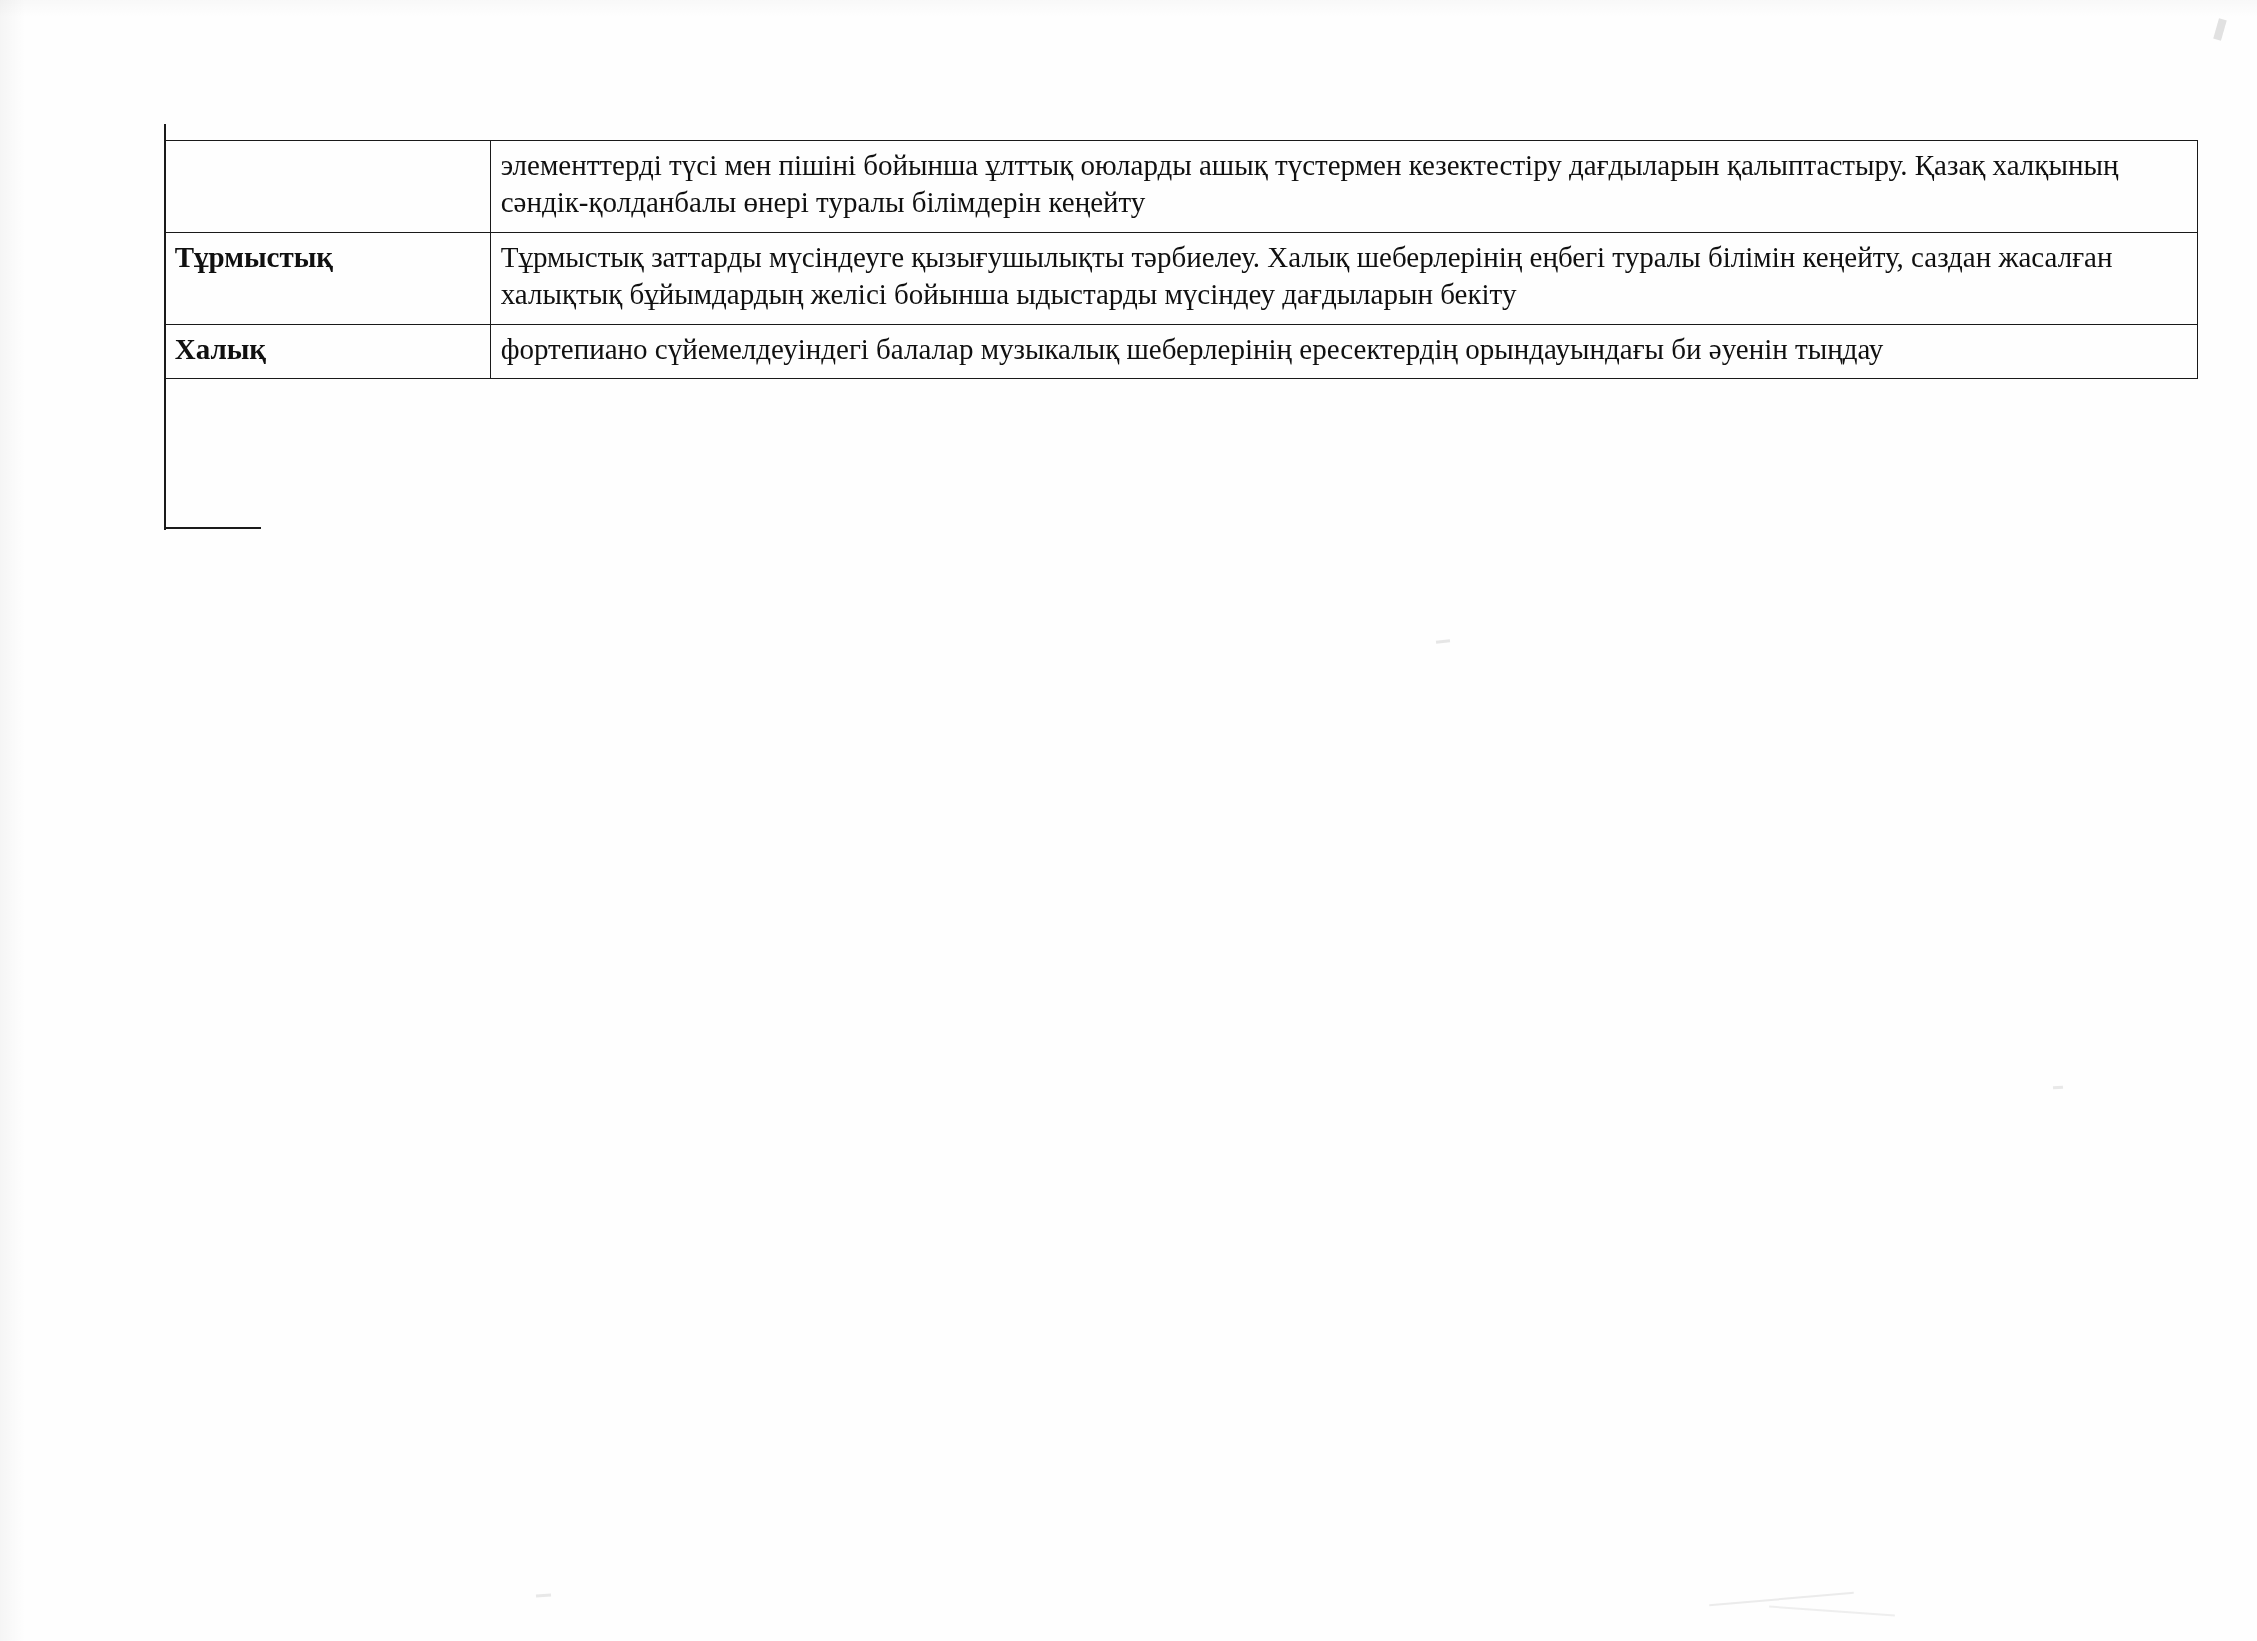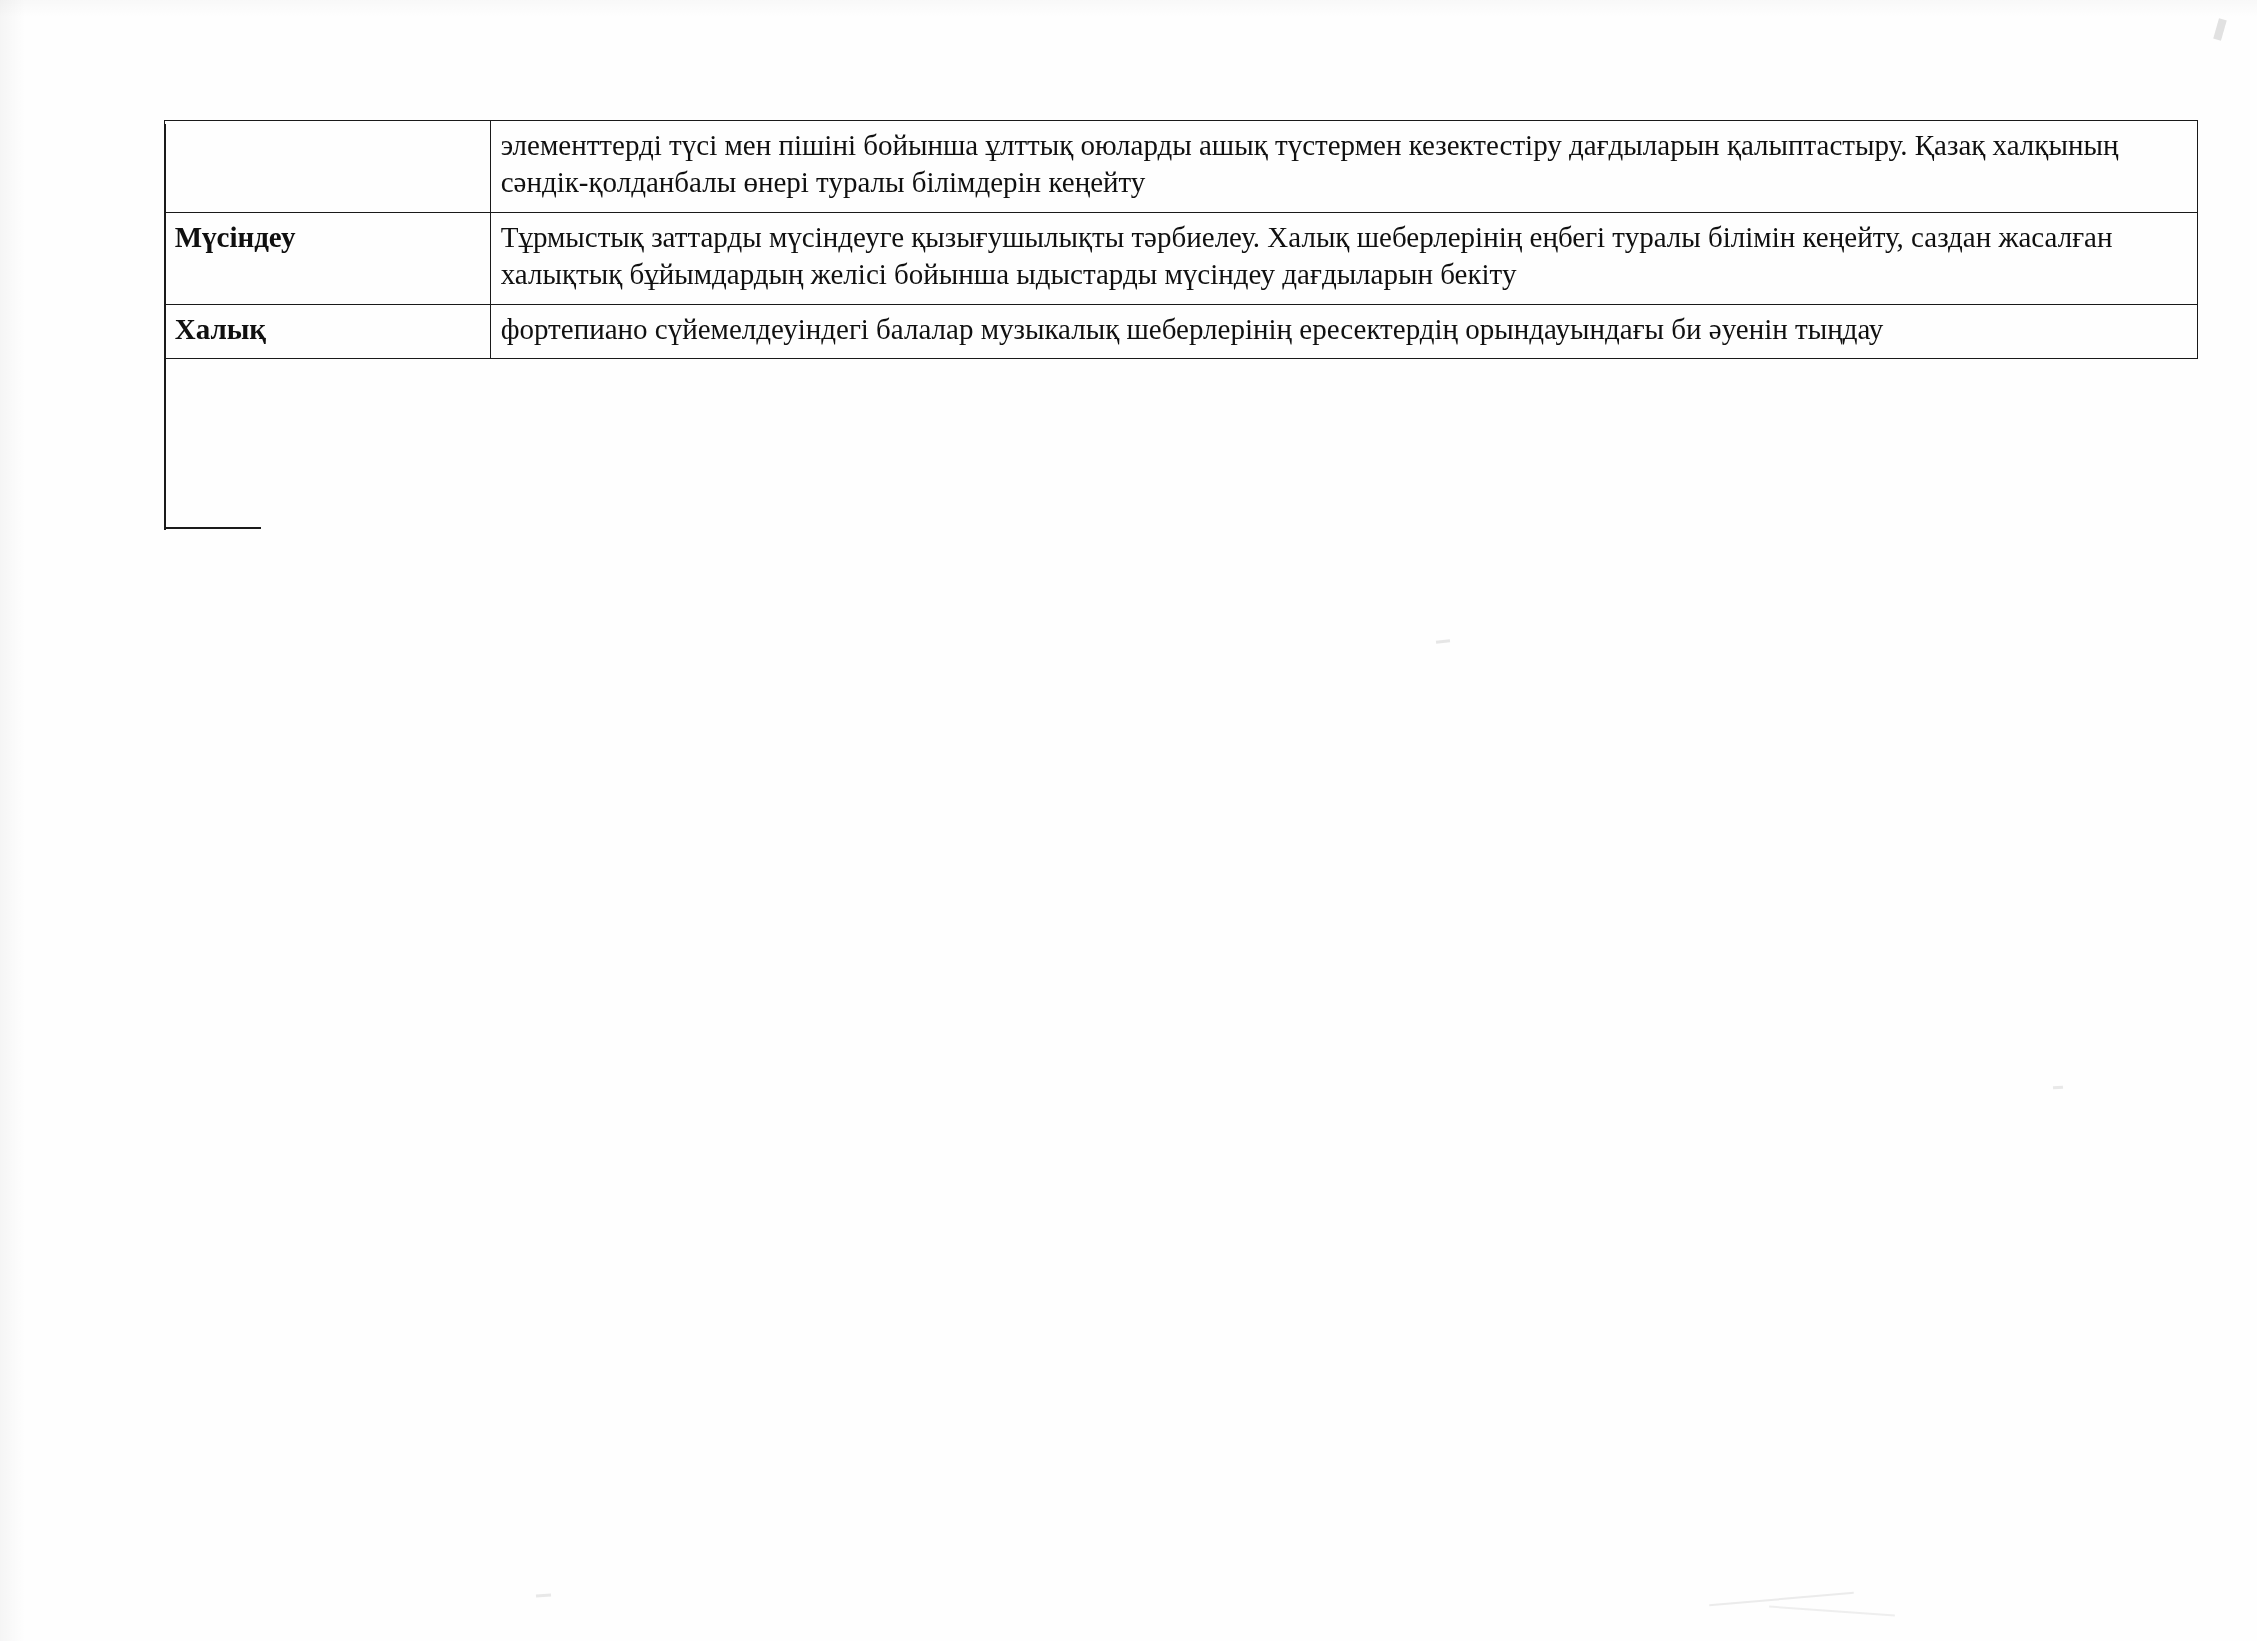--- a/index.html
+++ b/index.html
@@ -45,21 +45,21 @@
   .speck.s2 { left: 1436px; top: 640px; width: 13.5px; height: 2.9px;  transform: rotate(-6deg); opacity:.45; }
   .speck.s3 { left: 2053px; top: 1086px;width: 9.7px; height: 2.9px;  transform: rotate(-4deg); opacity:.4; }
   .speck.s4 { left: 536px;  top: 1594px;width: 15.4px; height: 2.9px;  transform: rotate(-3deg); opacity:.4; }
   .speck.s5 { left: 1709px; top: 1598px;width: 145px;height: 1.9px;  transform: rotate(-5deg); opacity:.35; }
   .speck.s6 { left: 1769px; top: 1610px;width: 126px;height: 1.9px;  transform: rotate(4deg);  opacity:.3; }
 
   
   .doc-table {
     position: absolute;
     left: 164px;
-    top: 120px;
+    top: 140px;
     width: 2033px;
     border-collapse: collapse;
     table-layout: fixed;
   }
   .doc-table td {
     border: 1.9px solid #1a1a1a;
     vertical-align: top;
     padding: 5.8px 9.7px 9.7px 9.7px;
     font-size: 29px;
     line-height: 1.30;
@@ -122,21 +122,21 @@
     <colgroup>
       <col class="col-label">
       <col class="col-text">
     </colgroup>
     <tbody>
       <tr>
         <td class="cell-label empty-label"></td>
         <td class="cell-text">элементтерді түсі мен пішіні бойынша ұлттық оюларды ашық түстермен кезектестіру дағдыларын қалыптастыру. Қазақ халқының сәндік-қолданбалы өнері туралы білімдерін кеңейту</td>
       </tr>
       <tr>
-        <td class="cell-label">Мүсіндеу</td>
+        <td class="cell-label">Тұрмыстық</td>
         <td class="cell-text">Тұрмыстық заттарды мүсіндеуге қызығушылықты тәрбиелеу. Халық шеберлерінің еңбегі туралы білімін кеңейту, саздан жасалған халықтық бұйымдардың желісі бойынша ыдыстарды мүсіндеу дағдыларын бекіту</td>
       </tr>
       <tr>
         <td class="cell-label">Халық</td>
         <td class="cell-text">фортепиано сүйемелдеуіндегі балалар музыкалық шеберлерінің ересектердің орындауындағы би әуенін тыңдау</td>
       </tr>
     </tbody>
   </table>
 
 </div>

